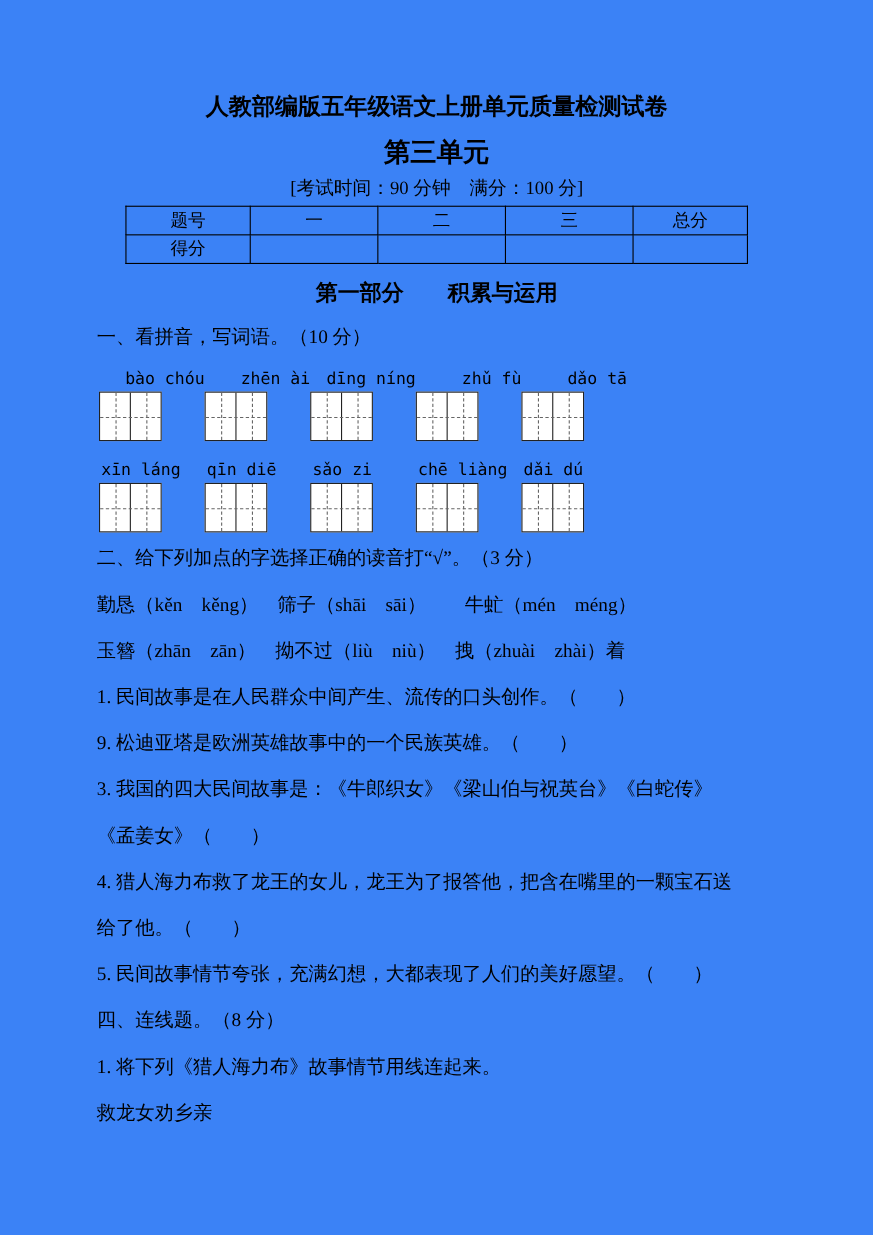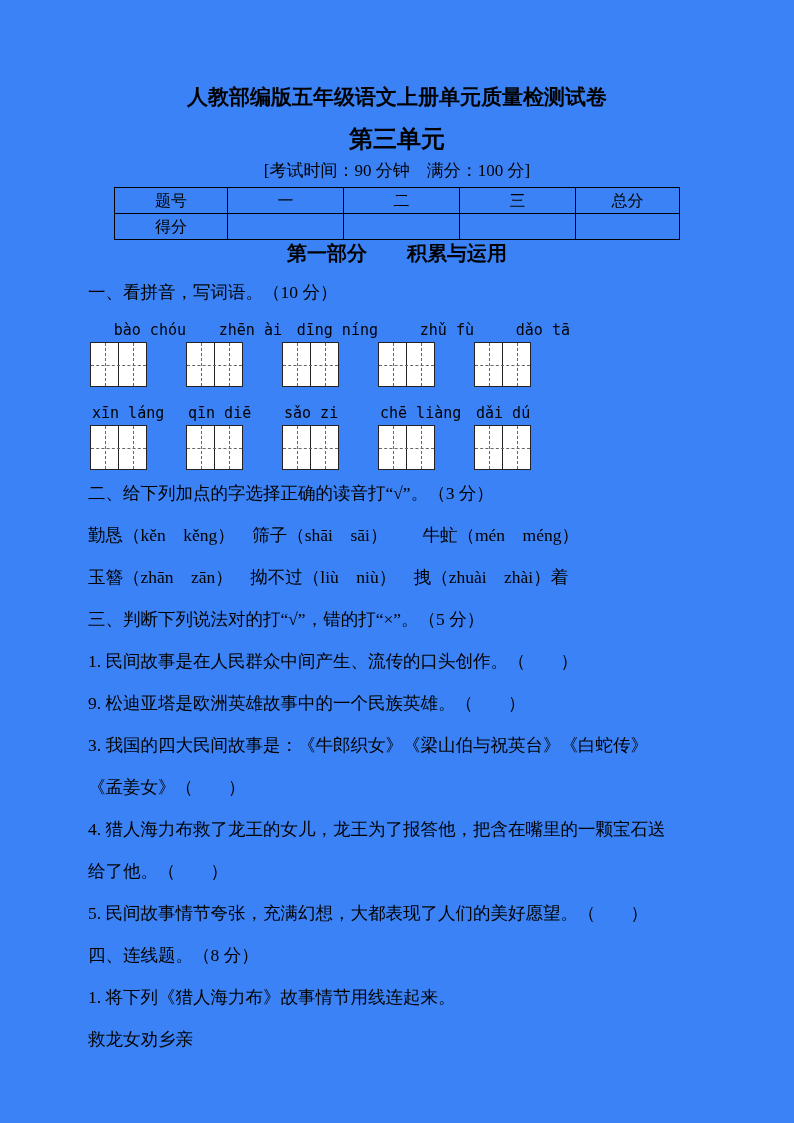--- a/index.html
+++ b/index.html
@@ -50,20 +50,21 @@
     vertical-align: middle;
     font-size: 16px;
     line-height: 25px;
   }
 
   .part-heading {
     text-align: center;
     font-weight: bold;
     font-size: 20px;
     line-height: 26px;
+    margin-top: 14px;
   }
 
   .line {
     font-size: 17.5px;
     line-height: 42px;
     white-space: nowrap;
   }
   .q1-title { margin-top: 5px; }
   .q2-title { margin-top: 2px; }
 
@@ -225,21 +226,20 @@
           <div class="tian-cell"></div>
           <div class="tian-cell second"></div>
         </div>
     </div>
   </div>
 
   <div class="line q2-title">二、给下列加点的字选择正确的读音打“√”。（3 分）</div>
   <div class="line">勤恳（kěn　kěng）　筛子（shāi　sāi）　　牛虻（mén　méng）</div>
   <div class="line">玉簪（zhān　zān）　拗不过（liù　niù）　拽（zhuài　zhài）着</div>
 
-  <div class="line">三、判断下列说法对的打“√”，错的打“×”。（5 分）</div>
   <div class="line">1. 民间故事是在人民群众中间产生、流传的口头创作。（　　）</div>
   <div class="line">9. 松迪亚塔是欧洲英雄故事中的一个民族英雄。（　　）</div>
   <div class="line">3. 我国的四大民间故事是：《牛郎织女》《梁山伯与祝英台》《白蛇传》</div>
   <div class="line">《孟姜女》（　　）</div>
   <div class="line">4. 猎人海力布救了龙王的女儿，龙王为了报答他，把含在嘴里的一颗宝石送</div>
   <div class="line">给了他。（　　）</div>
   <div class="line">5. 民间故事情节夸张，充满幻想，大都表现了人们的美好愿望。（　　）</div>
 
   <div class="line">四、连线题。（8 分）</div>
   <div class="line">1. 将下列《猎人海力布》故事情节用线连起来。</div>

